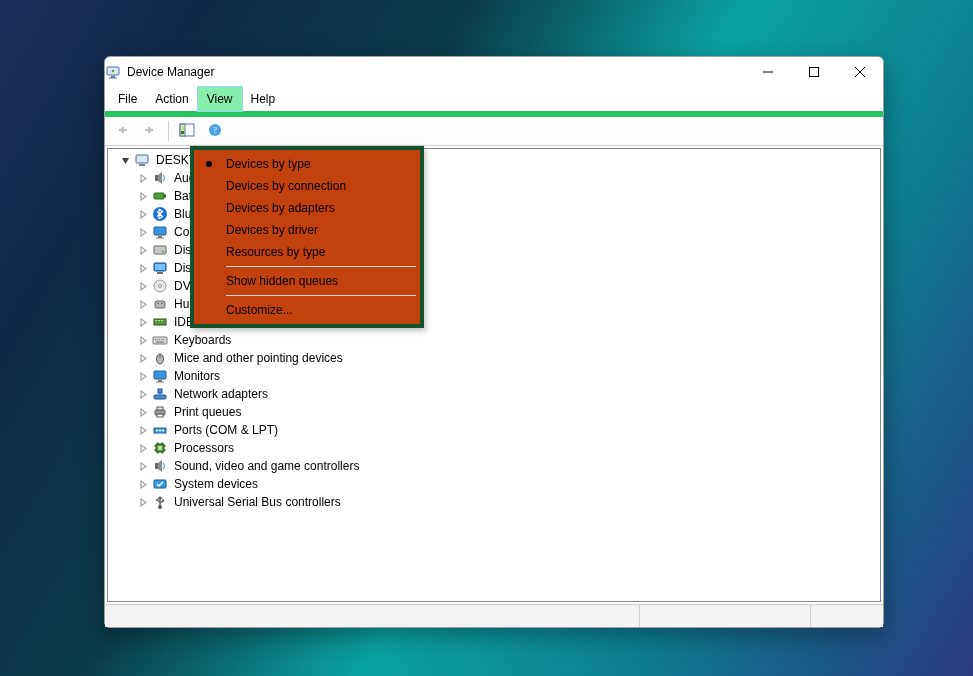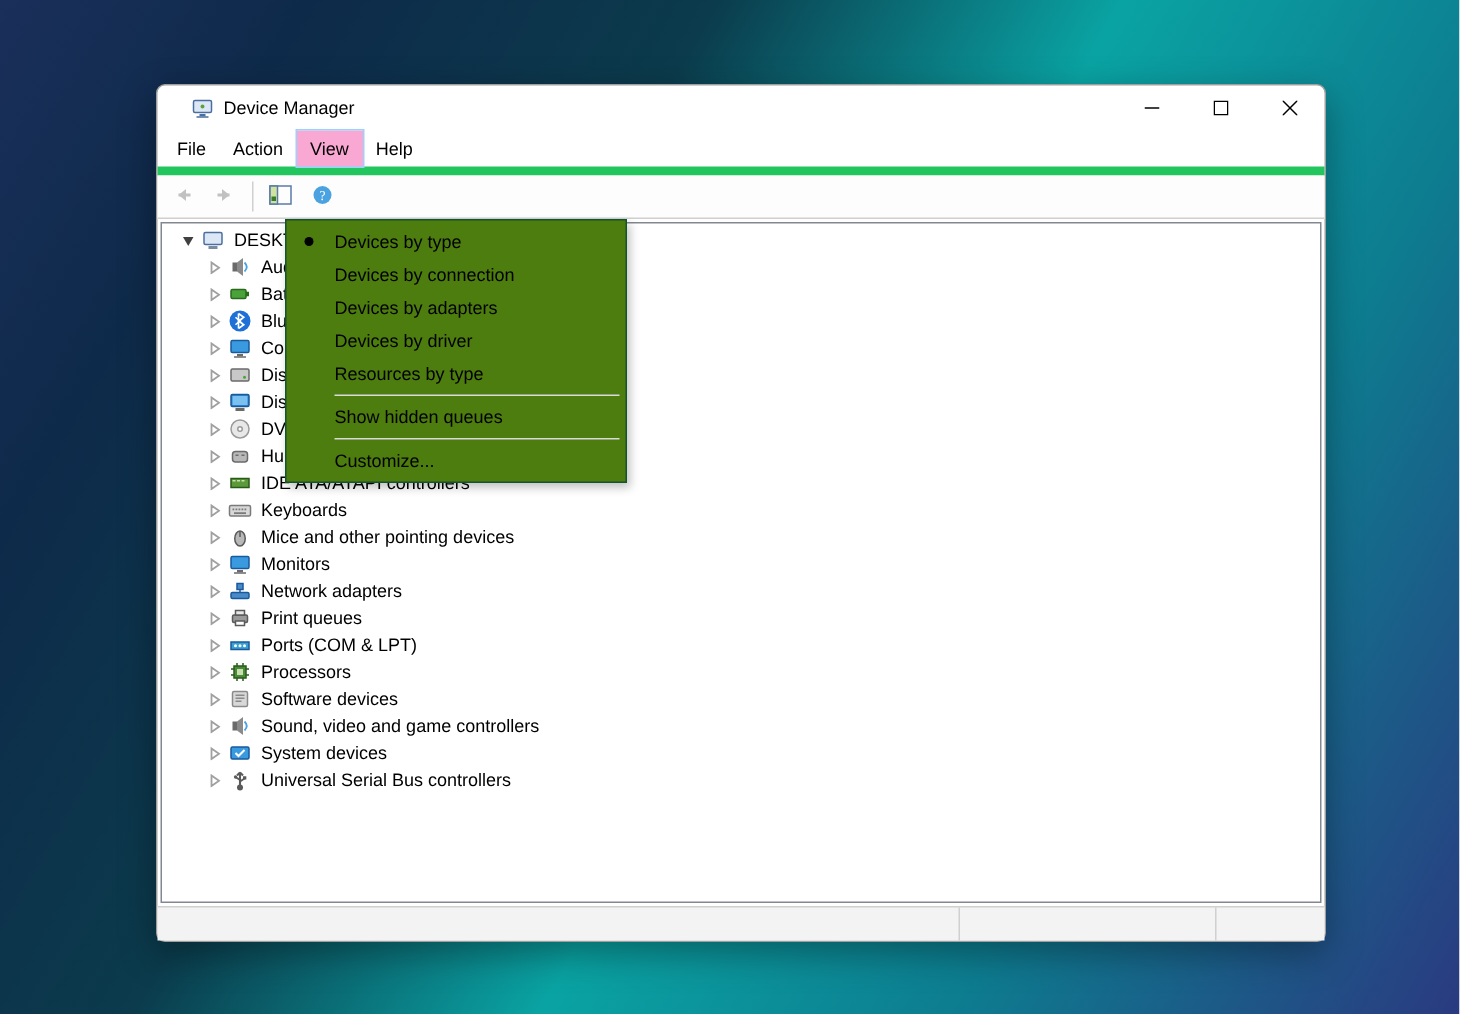--- a/index.html
+++ b/index.html
@@ -1,46 +1,46 @@
 <!DOCTYPE html>
 <html><head>
 <meta charset="utf-8">
 <style>
   html,body{margin:0;padding:0;width:973px;height:676px;font-family:"Segoe UI",Tahoma,sans-serif;font-size:12px;color:#000;overflow:hidden}
   .desktop{width:973px;height:676px;background:linear-gradient(120deg,#1a2f5a 0%,#0e2a4a 15%,#0b3b4c 35%,#0aa3a3 55%,#0d7d90 75%,#2a3a80 100%);position:relative}
   .window{position:absolute;left:104px;top:56px;width:778px;height:570px;background:#fff;border:1px solid #9f9f9f;border-radius:6px;box-shadow:0 8px 24px rgba(0,0,0,.35);display:flex;flex-direction:column;overflow:visible}
-  .titlebar{height:30px;display:flex;align-items:center;padding-left:22px;position:relative}
+  .titlebar{height:30px;display:flex;align-items:center;padding-left:0;position:relative}
   .titlebar .app-icon{width:16px;height:16px;margin-right:6px;display:flex;align-items:center;justify-content:center}
   .titlebar .title{font-size:12px}
   .wbtns{position:absolute;right:0;top:0;height:30px;display:flex}
   .wbtn{width:46px;display:flex;align-items:center;justify-content:center}
   .menubar{height:24px;display:flex;align-items:stretch;padding-left:4px;border-bottom:6px solid #22c55e}
   .menuitem{padding:0 9px;display:flex;align-items:center;font-size:12px}
-  .menuitem.active{background:#f9a8d4;outline:1px solid #99d1ff}
+  .menuitem.active{background:#86efac;outline:1px solid #99d1ff}
   .toolbar{height:28px;display:flex;align-items:center;padding:0 4px;gap:2px;border-bottom:1px solid #d0d0d0;background:#fdfdfd}
   .tbtn{width:24px;height:22px;border:1px solid transparent;display:flex;align-items:center;justify-content:center;border-radius:2px}
   .tbtn.disabled{opacity:.45}
   .tsep{width:1px;height:20px;background:#d0d0d0;margin:0 3px}
   .content{flex:1;display:flex;flex-direction:column;min-height:0;position:relative}
   .tree-wrap{flex:1;border:1px solid #828790;margin:2px;overflow:auto;background:#fff;padding-top:2px}
   .tree ul{list-style:none;margin:0;padding:0}
   .tree li{white-space:nowrap}
   .row{display:flex;align-items:center;height:18px;gap:4px}
   .twist{width:10px;height:10px;display:flex;align-items:center;justify-content:center;margin-left:4px}
   .twist svg{display:block}
   .d0 .row{padding-left:8px}
   .d1 .row{padding-left:26px}
   .ic{width:16px;height:16px;display:flex;align-items:center;justify-content:center}
   .lbl{font-size:12px;padding-left:2px}
   .statusbar{height:22px;border-top:1px solid #d0d0d0;background:#f3f3f3;display:flex}
   .statusbar .seg{border-left:1px solid #d0d0d0;height:100%}
   .statusbar .seg:first-child{border-left:none;flex:1}
   .statusbar .seg:nth-child(2){width:170px}
   .statusbar .seg:nth-child(3){width:72px}
-  .popup{position:absolute;left:85px;top:0;width:222px;background:#4d7c0f;border:1px solid #14532d;box-shadow:2px 3px 6px rgba(0,0,0,.25);padding:3px 2px;z-index:20}
+  .popup{position:absolute;left:85px;top:0;width:222px;background:#c2410c;border:4px solid #14532d;box-shadow:2px 3px 6px rgba(0,0,0,.25);padding:3px 2px;z-index:20}
   .popup .pitem{height:22px;display:flex;align-items:center;padding-left:30px;position:relative;font-size:12px}
   .popup .pbullet{position:absolute;left:10px;top:50%;transform:translateY(-50%);width:6px;height:6px;border-radius:50%;background:#000}
   .popup .psep{height:1px;background:#d9d9d9;margin:3px 2px 3px 30px}
 </style>
 </head>
 <body>
 
 <div class="desktop">
   <div class="window">
 
@@ -440,38 +440,20 @@
                   </li>
                   <li class="d1">
                     <div class="row">
                       <span class="twist">
                         <svg width="9" height="9">
                           <path d="M2 1 L7 4.5 L2 8 Z" fill="none" stroke="#a0a0a0" stroke-width="1.2"></path>
                         </svg>
                       </span>
                       <span class="ic">
                         <svg width="16" height="16" viewBox="0 0 16 16">
-                          <rect x="3" y="3" width="10" height="10" rx="1" fill="#d8d8d8" stroke="#8a8a8a"></rect>
-                          <rect x="5" y="5" width="6" height="1" fill="#8a8a8a"></rect>
-                          <rect x="5" y="7" width="6" height="1" fill="#8a8a8a"></rect>
-                          <rect x="5" y="9" width="4" height="1" fill="#8a8a8a"></rect>
-                        </svg>
-                      </span>
-                      <span class="lbl">Software devices</span>
-                    </div>
-                  </li>
-                  <li class="d1">
-                    <div class="row">
-                      <span class="twist">
-                        <svg width="9" height="9">
-                          <path d="M2 1 L7 4.5 L2 8 Z" fill="none" stroke="#a0a0a0" stroke-width="1.2"></path>
-                        </svg>
-                      </span>
-                      <span class="ic">
-                        <svg width="16" height="16" viewBox="0 0 16 16">
                           <rect x="3" y="5" width="3" height="6" fill="#6a6a6a"></rect>
                           <path d="M6 5 L10 2 L10 14 L6 11 Z" fill="#8a8a8a"></path>
                           <path d="M11 5 Q14 8 11 11" fill="none" stroke="#4aa3e0" stroke-width="1.2"></path>
                         </svg>
                       </span>
                       <span class="lbl">Sound, video and game controllers</span>
                     </div>
                   </li>
                   <li class="d1">
                     <div class="row">

